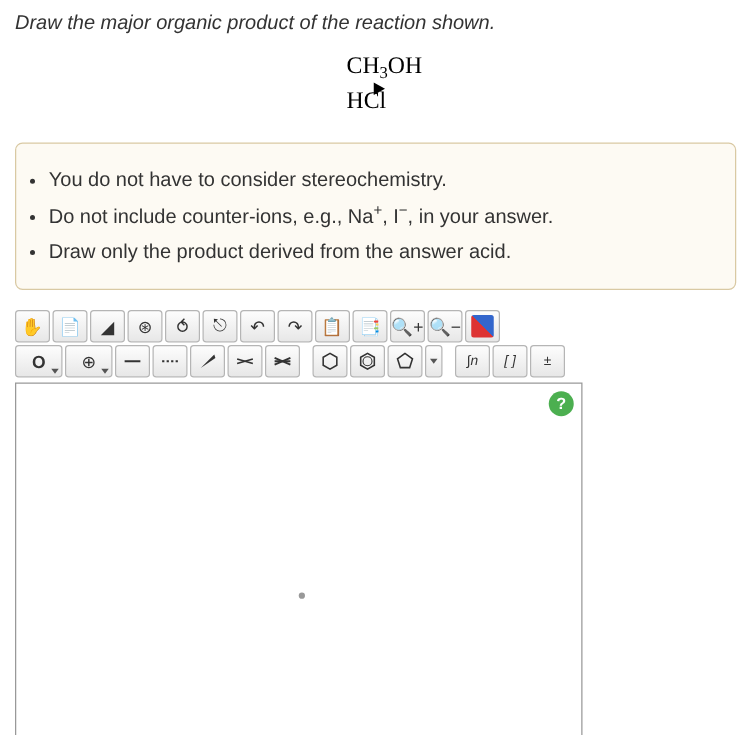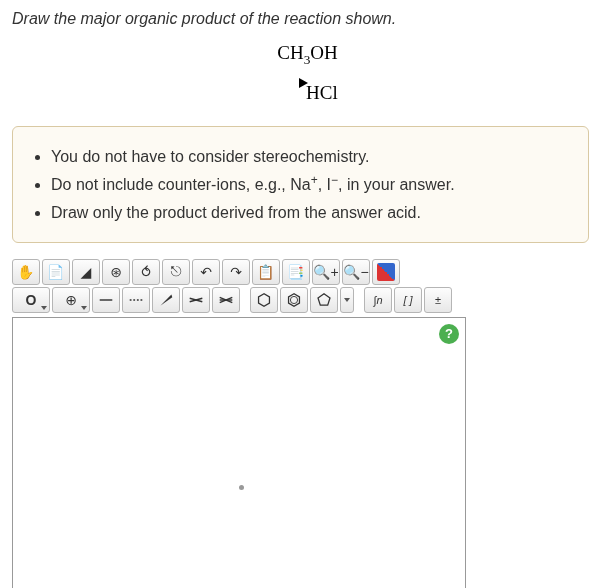--- a/index.html
+++ b/index.html
@@ -23,41 +23,41 @@
   .reaction .compound { display: inline-block; vertical-align: middle; }
   .reaction sub { font-size: 0.7em; }
   .reaction .plus { font-size: 0.7em; vertical-align: super; }
   .reaction .minus { font-size: 0.85em; vertical-align: super; margin-left:2px;}
   .arrowblock {
     display: inline-block;
     vertical-align: middle;
     margin-left: 14px;
     position: relative;
   }
-  .arrowblock .top { display:block; text-align:center; margin-bottom:14px; }
+  .arrowblock .top { display:block; text-align:center; margin-bottom:3px; }
   .arrowblock .arrowline {
     border-top: 1.5px solid #000;
     width: 70px;
     position: relative;
     margin: 0 auto;
   }
   .arrowblock .arrowline::after {
     content:"";
     position:absolute; right:-1px; top:-5px;
     border-left:9px solid #000;
     border-top:5px solid transparent;
     border-bottom:5px solid transparent;
   }
-  .arrowblock .bot { display:block; text-align:right; margin-top:2px; }
+  .arrowblock .bot { display:block; text-align:left; margin-top:2px; }
 
   .note-box {
     border: 1px solid #d9c9a3;
     background: #fdfaf3;
     border-radius: 6px;
-    padding: 14px 16px 14px 12px;
+    padding: 14px 16px 14px 0;
     margin-bottom: 16px;
   }
   .note-box ul { margin: 0; padding-left: 26px; }
   .note-box li { margin: 4px 0; line-height: 1.45; }
   .note-box sup { font-size: 0.75em; }
 
   .editor {
     width: 470px;
   }
   .toolbar-row {

